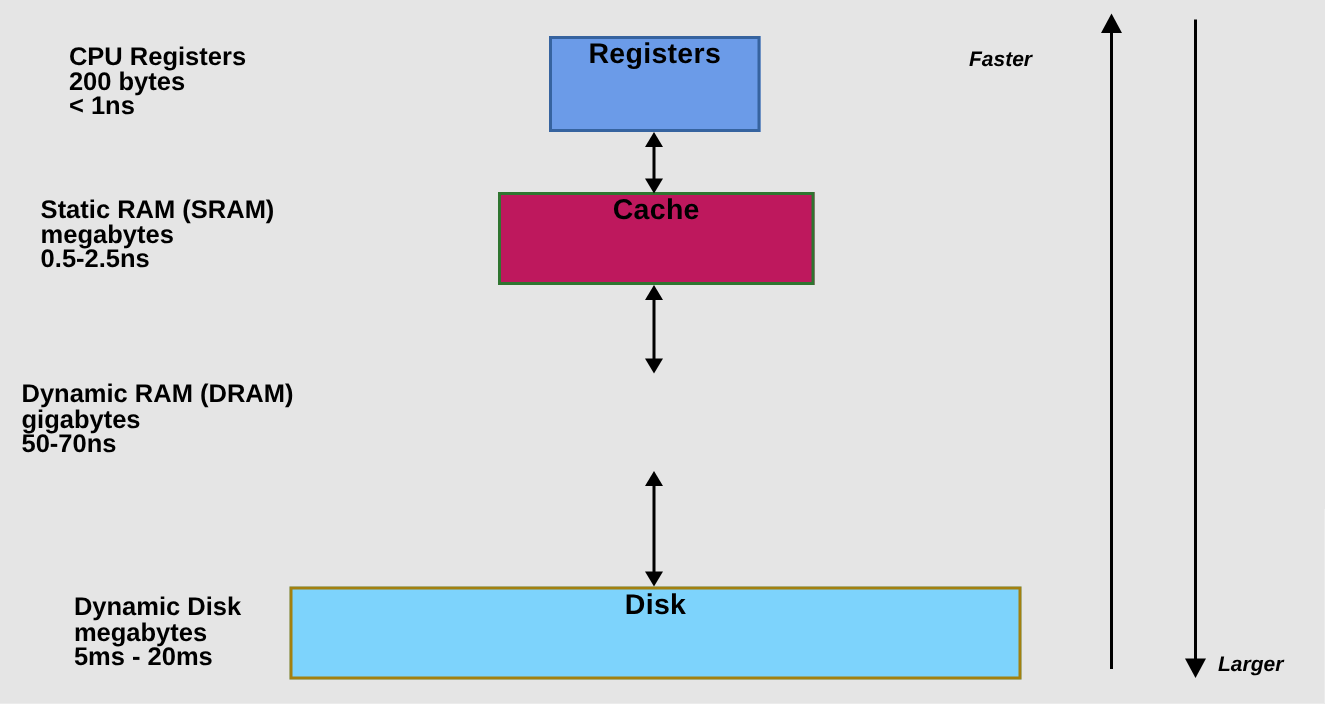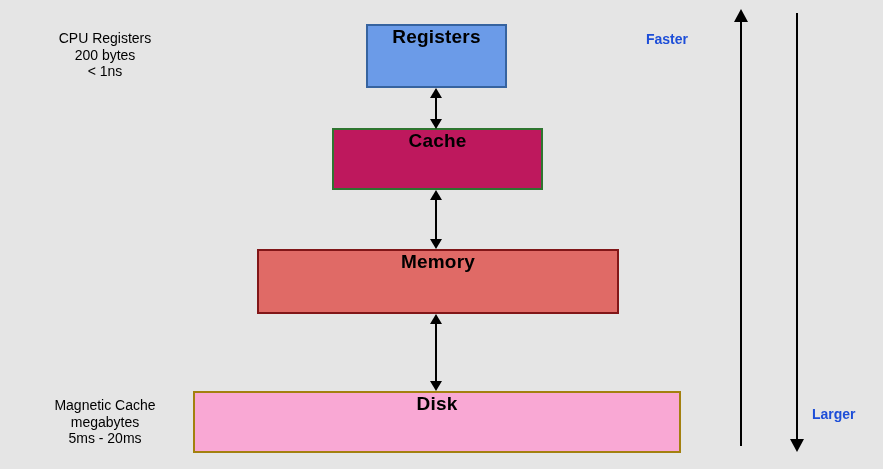--- a/index.html
+++ b/index.html
@@ -44,30 +44,30 @@
   }
   .mem-box.memory {
     left: 257px;  top: 249px;
     width: 362px; height: 65px;
     background: #e06a66;
     border: 2px solid #811618;
   }
   .mem-box.disk {
     left: 193px;  top: 391px;
     width: 488px; height: 62px;
-    background: #f9a8d4;
+    background: #7dd3fc;
     border: 2px solid #a3800f;
   }
 
   
   .side-label {
     position: absolute;
-    text-align: center;
-    font-weight: normal;
-    font-size: 14px;
+    text-align: left;
+    font-weight: bold;
+    font-size: 17px;
     line-height: 16.5px;
     color: #000000;
     white-space: nowrap;
     transform: translateX(-50%);
   }
   .side-label .ln { display: block; }
 
   .side-label.l-registers { left: 105px; top: 30px; }
   .side-label.l-cache     { left: 105px; top: 132px; }
   .side-label.l-memory    { left: 105px; top: 255px; }
@@ -135,56 +135,64 @@
     left: 797px;
     top: 439px;
     transform: translateX(-50%);
     border-top: 13px solid #000000;
   }
 
   .axis-label {
     position: absolute;
     font-weight: bold;
     font-size: 14px;
-    color: #1d4ed8;
+    color: #000000;
     white-space: nowrap;
+    font-style: italic;
   }
   .axis-label.faster { left: 646px; top: 31px; }
-  .axis-label.larger { left: 812px; top: 406px; text-align: center; }
+  .axis-label.larger { left: 812px; top: 434px; text-align: center; }
 </style>
 </head>
 <body>
 
 <div id="canvas">
 
   <div class="side-label l-registers">
     <span class="ln">CPU Registers</span>
     <span class="ln">200 bytes</span>
     <span class="ln">&lt; 1ns</span>
   </div>
 
-
+  <div class="side-label l-cache">
+    <span class="ln">Static RAM (SRAM)</span>
+    <span class="ln">megabytes</span>
+    <span class="ln">0.5-2.5ns</span>
+  </div>
+
+  <div class="side-label l-memory">
+    <span class="ln">Dynamic RAM (DRAM)</span>
+    <span class="ln">gigabytes</span>
+    <span class="ln">50-70ns</span>
+  </div>
 
   <div class="side-label l-disk">
-    <span class="ln">Magnetic Cache</span>
+    <span class="ln">Dynamic Disk</span>
     <span class="ln">megabytes</span>
     <span class="ln">5ms - 20ms</span>
   </div>
 
   <div class="mem-box registers">
     <span>Registers</span>
   </div>
 
   <div class="mem-box cache">
     <span>Cache</span>
   </div>
 
-  <div class="mem-box memory">
-    <span>Memory</span>
-  </div>
 
   <div class="mem-box disk">
     <span>Disk</span>
   </div>
 
   <div class="connector c1"></div>
   <div class="connector c2"></div>
   <div class="connector c3"></div>
 
   <div class="axis-line up"></div>

